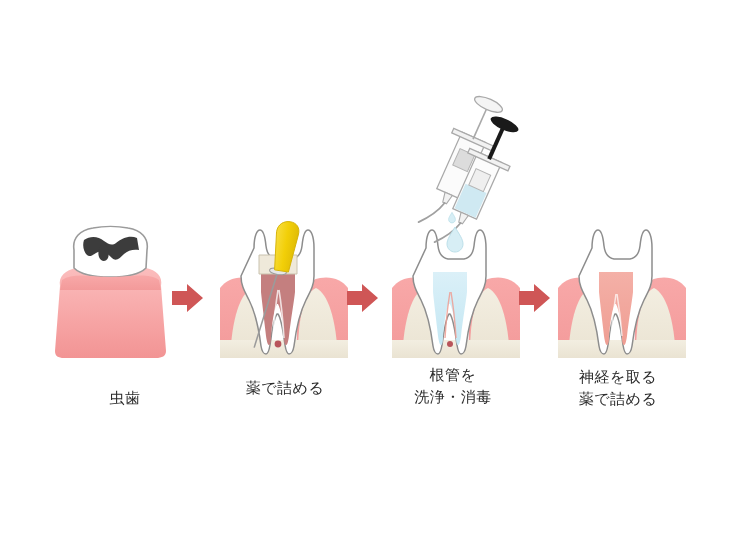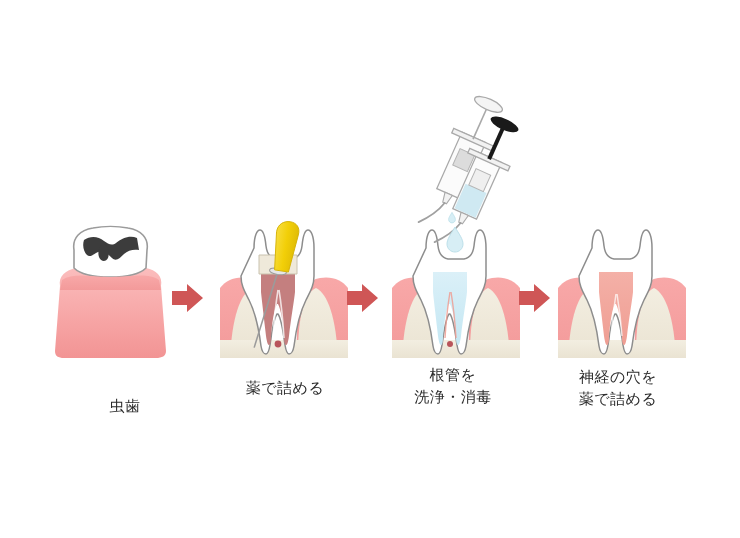--- a/index.html
+++ b/index.html
@@ -25,21 +25,21 @@
   .stage-label {
     position: absolute;
     text-align: center;
     font-size: 15px;
     line-height: 22px;
     color: #2b2b2b;
     font-family: "DejaVu Sans", "Liberation Sans", sans-serif;
     letter-spacing: 0.5px;
     white-space: pre;
   }
-  #label-0 { left: 40px;  top: 395px; width: 170px; }
+  #label-0 { left: 40px;  top: 387px; width: 170px; }
   #label-1 { left: 200px; top: 377px; width: 170px; }
   #label-2 { left: 368px; top: 364px; width: 170px; }
   #label-3 { left: 533px; top: 366px; width: 170px; }
 </style>
 </head>
 <body>
 
 <svg id="diagram" viewBox="0 0 740 538" xmlns="http://www.w3.org/2000/svg">
 
   <defs>
@@ -288,14 +288,14 @@
     <path d="M64 294 C 62 306, 60 322, 59 336" fill="none" stroke="#ffffff" stroke-width="1.5" opacity="0.7"></path>
     <path d="M65 294 C 67 306, 69 322, 70 336" fill="none" stroke="#ffffff" stroke-width="1.5" opacity="0.7"></path>
   </g>
 
 </svg>
 
 <div class="stage-label" id="label-0">虫歯</div>
 <div class="stage-label" id="label-1">薬で詰める</div>
 <div class="stage-label" id="label-2">根管を
 洗浄・消毒</div>
-<div class="stage-label" id="label-3">神経の穴を
+<div class="stage-label" id="label-3">神経を取る
 薬で詰める</div>
 
 </body></html>

